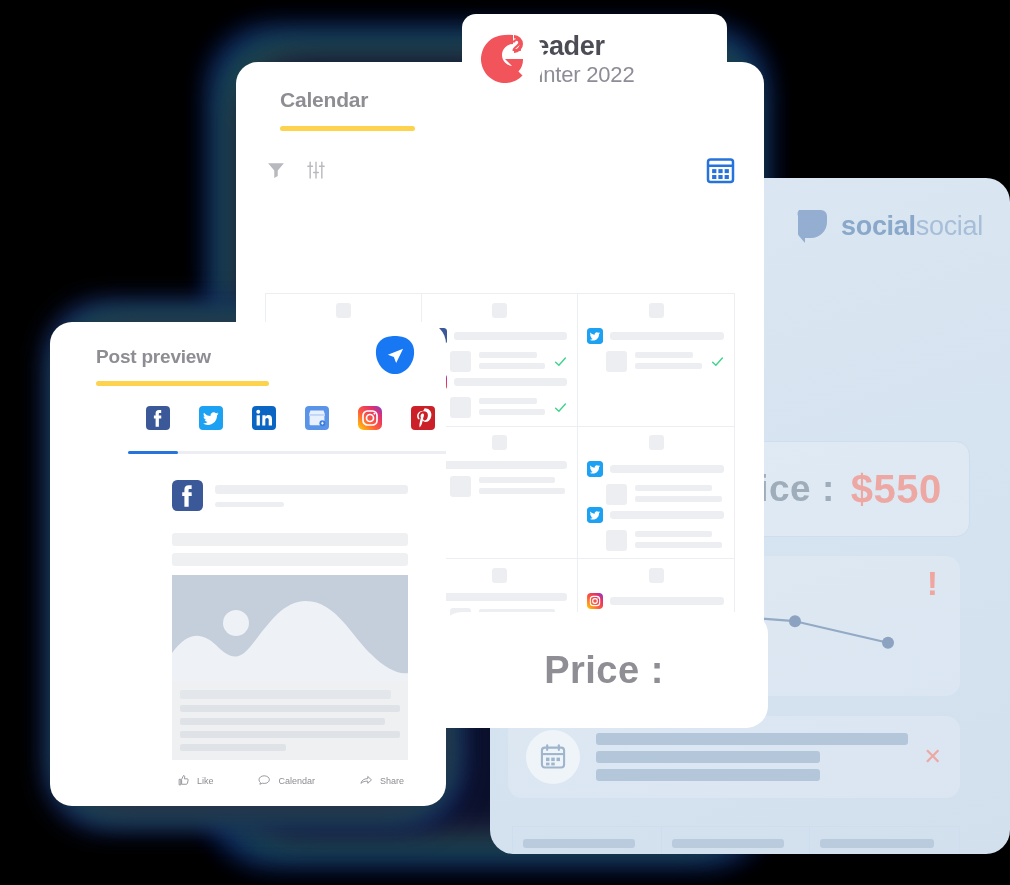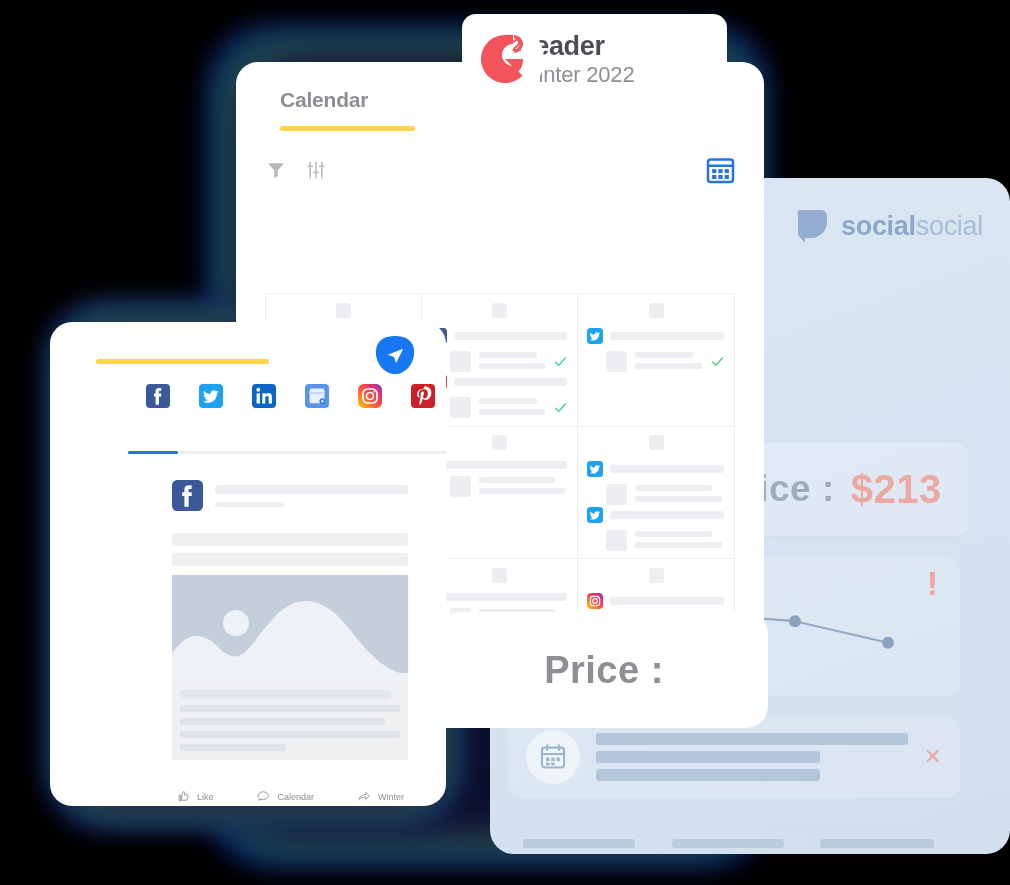--- a/index.html
+++ b/index.html
@@ -199,22 +199,21 @@
   .fb-img { width: 236px; height: 106px; background: #c5cedb; position: relative; overflow:hidden; }
   .fb-cap { background:#eff0f2; padding: 9px 8px; display:flex; flex-direction:column; gap:6px; margin-top:0; }
   .fb-cap i { display:block; height: 7px; border-radius:2px; background:#dfe2e6; }
   .fb-cap i.c0 { width: 96%; height: 9px; background:#e3e6ea; }
   .fb-cap i.c1 { width: 100%; }
   .fb-cap i.c2 { width: 93%; }
   .fb-cap i.c3 { width: 100%; }
   .fb-cap i.c4 { width: 48%; }
   .fb-actions {
     display:flex; align-items:flex-end; justify-content: space-between;
-    padding: 5px 4px 0 4px;
-    margin-top: 24px;
+    padding: 13px 4px 0 4px;
   }
   .fb-act { display:flex; align-items:center; gap:6px; cursor:pointer; }
   .fb-act span { font-size: 9px; color: #8d8d93; }
 </style>
 </head>
 <body>
 
 <div id="stage">
 
   <div class="glow-wrap">
@@ -234,21 +233,21 @@
       <svg class="sprout-mark" viewBox="0 0 34 36">
         <path d="M4 2 h22 a6 6 0 0 1 6 6 v6 a16 16 0 0 1 -16 16 h-6 v5 l-6 -7 a3 3 0 0 1 -1 -2 v-18 a6 6 0 0 1 1 -6 z" fill="#93aed0"></path>
       </svg>
       <div class="sprout-word">
         <b>social</b><span>social</span>
       </div>
     </div>
 
     <div class="price-card-399">
       <div class="price-lbl-399">Price :</div>
-      <div class="price-val-399">$213</div>
+      <div class="price-val-399">$550</div>
     </div>
 
     <div class="chart-card">
       <div class="bang">!</div>
       <svg class="chart-svg" viewBox="0 0 452 140">
         <polyline id="chart-line" fill="none" stroke="#93a9c4" stroke-width="2.2" stroke-linejoin="round" points="8.0,29.2 101.0,40.0 194.0,58.0 287.0,65.2 380.0,86.8"></polyline>
         <g id="chart-points">
             <circle cx="101.0" cy="40.0" r="6" fill="#8ba3c0"></circle>
             <circle cx="194.0" cy="58.0" r="6" fill="#8ba3c0"></circle>
             <circle cx="287.0" cy="65.2" r="6" fill="#8ba3c0"></circle>
@@ -593,20 +592,21 @@
     <svg width="58" height="58" viewBox="0 0 58 58">
       <path d="M29 5 a24 24 0 1 0 17.5 40.4 l-9.5 -9.4 a11 11 0 1 1 0 -22 v-9 a24 24 0 0 0 -8 0 z" fill="#f2545b"></path>
       <path d="M29 29 h18 a18 18 0 0 1 -5 13 z" fill="#f2545b"></path>
       <path d="M38 5 a9 9 0 0 1 9 9 a9 9 0 0 1 -9 9 v-3.5 c3 0 5.5 -2.4 5.5 -5.5 s-2.5 -5.5 -5.5 -5.5 z" fill="#f2545b"></path>
       <text x="36" y="21" font-family="Liberation Sans, sans-serif" font-size="17" font-weight="700" fill="#f2545b">2</text>
     </svg>
   </div>
 
   <div class="panel" id="post-panel">
     <div class="pp-head">
+      <div class="pp-title">Post preview</div>
       <div class="pp-underline"></div>
 
       <svg id="send-icon" viewBox="0 0 44 44">
         <path d="M22 2 c10 0 20 4 20 17 c0 13 -10 23 -20 23 c-10 0 -20 -10 -20 -23 c0 -13 10 -17 20 -17 z" fill="#1877f2"></path>
         <path d="M30.5 15.5 L14.5 21.8 l6.3 2.4 l2.4 6.3 z" fill="#ffffff"></path>
       </svg>
     </div>
 
     <div class="tabs-row" id="tabs-row">
         <div style="display: flex; align-items: center;">
@@ -708,19 +708,19 @@
           <div class="fb-act">
             <svg width="15" height="15" viewBox="0 0 24 24">
               <path d="M3.2 10.6c0-3.4 3.7-6.1 8.3-6.1s8.3 2.7 8.3 6.1-3.7 6.1-8.3 6.1c-1 0-2-.1-2.9-.4L4.6 18l.9-2.7c-1.4-1.1-2.3-2.6-2.3-4.3z" fill="none" stroke="#8d8d93" stroke-width="1.4" stroke-linejoin="round"></path>
             </svg>
                  <span>Calendar</span>
           </div>
           <div class="fb-act">
             <svg width="15" height="15" viewBox="0 0 24 24">
               <path d="M3 16.5c1.5-5.5 6-7.5 11-7.5V5.5l6 5.5-6 5.5V13c-4.2 0-8 1-11 3.5z" fill="none" stroke="#8d8d93" stroke-width="1.4" stroke-linejoin="round"></path>
             </svg>
-                 <span>Winter</span>
+                 <span>Share</span>
           </div>
         </div>
     </div>
   </div>
 
 </div>
 
 </body></html>

